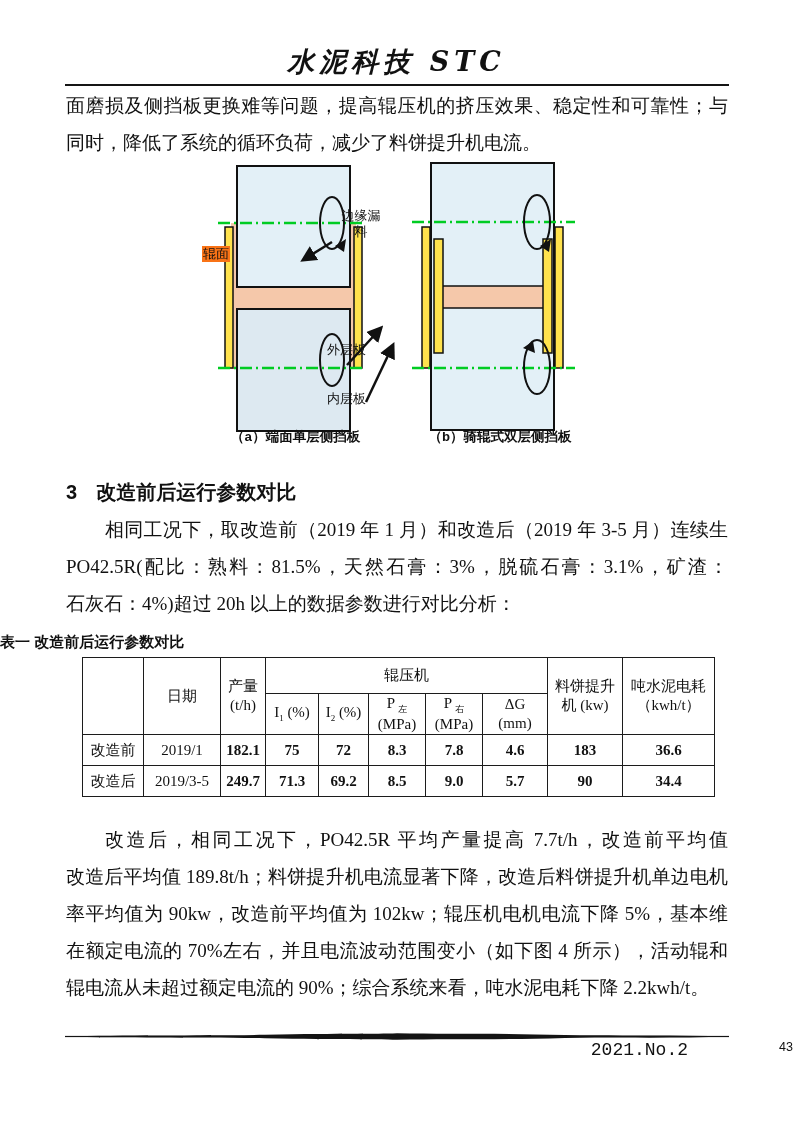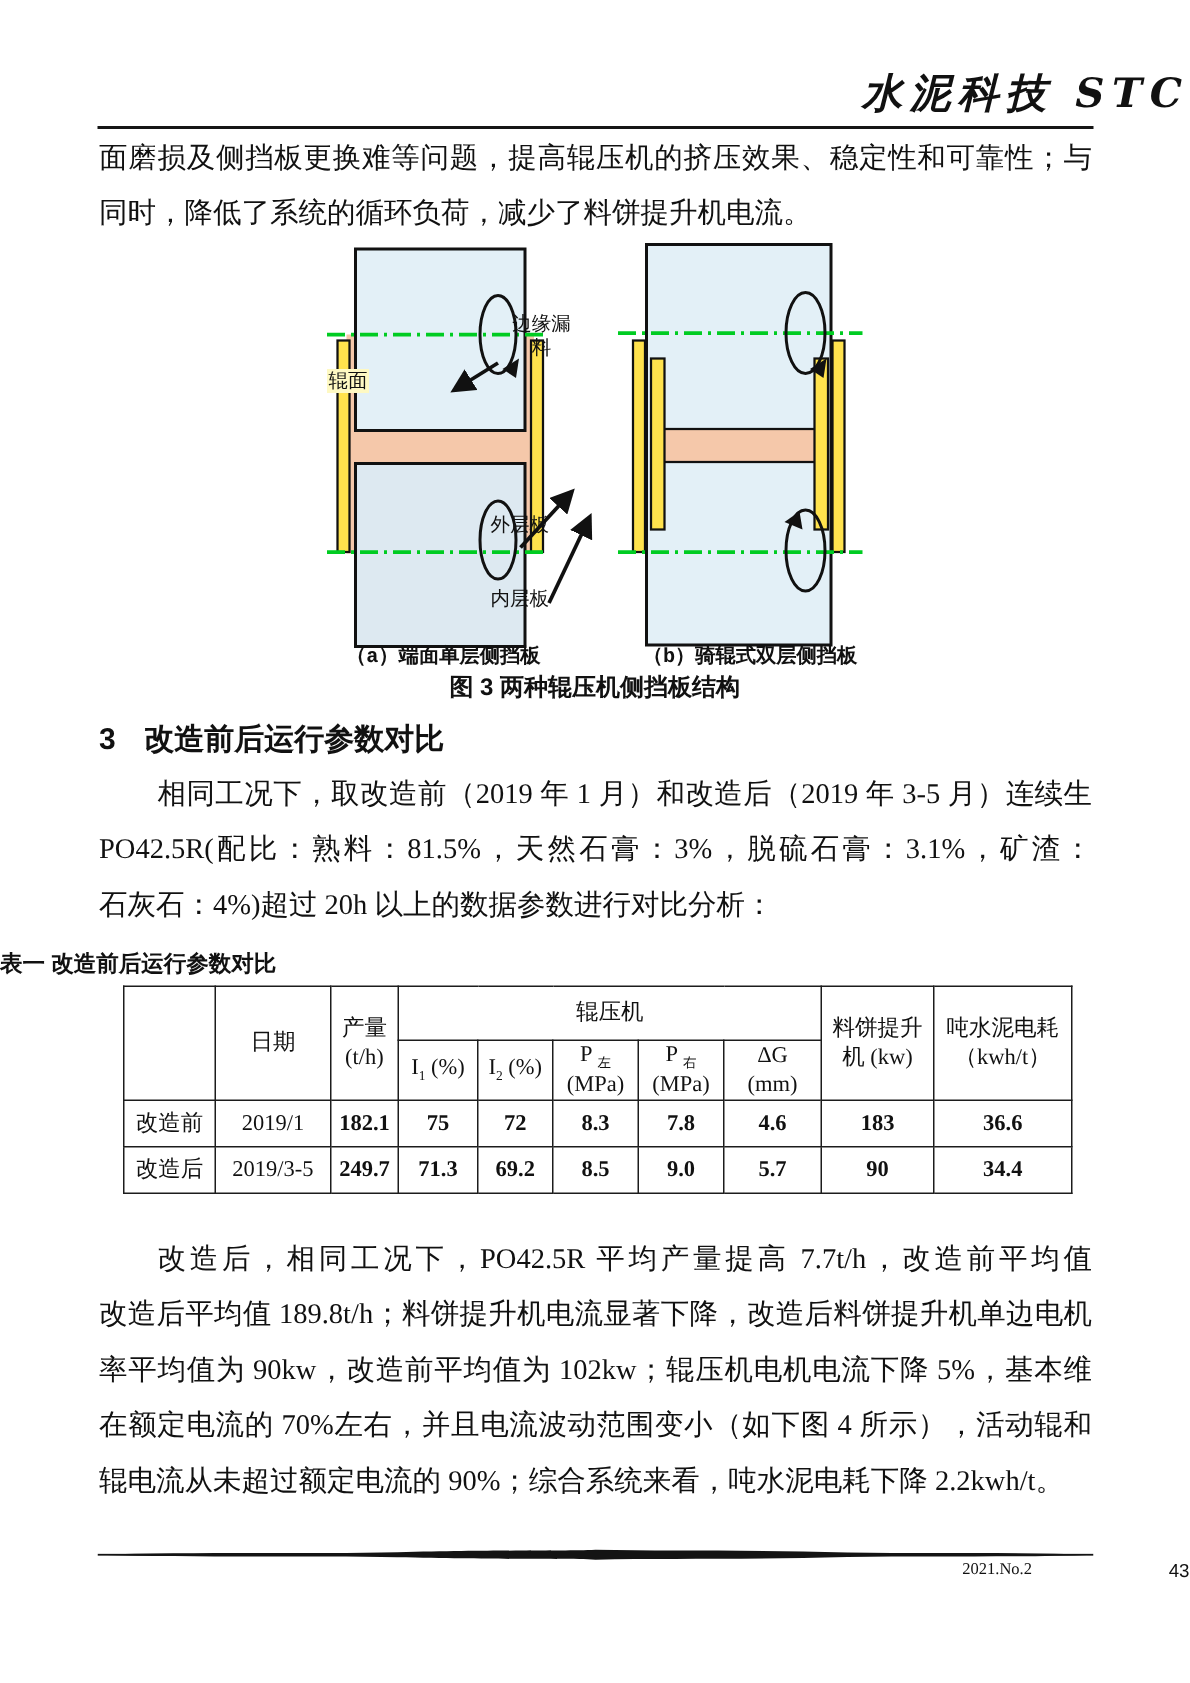--- a/index.html
+++ b/index.html
@@ -7,21 +7,21 @@
     --roller-fill-2:#dde9f1;
     --cake-fill:#f5c8aa;
     --baffle-fill:#ffe24d;
     --centerline:#00cc22;
   }
   *{margin:0;padding:0;box-sizing:border-box;}
   html,body{background:#fff;}
   body{font-family:"Liberation Serif","DejaVu Serif",serif;color:#111;}
   .page{position:relative;width:793px;height:1122px;background:#ffffff;overflow:hidden;}
 
-  .journal-title{position:absolute;top:44px;left:0;width:100%;text-align:right;
+  .journal-title{position:absolute;top:44px;left:0;width:100%;text-align:center;
     font-family:"DejaVu Serif","Liberation Serif",serif;font-style:italic;font-weight:600;
     font-size:27px;letter-spacing:5px;}
   .header-rule{position:absolute;top:84px;left:65px;width:664px;height:2px;background:#151515;}
 
   .para{position:absolute;left:66px;width:662px;font-size:19px;}
   .line{height:37px;line-height:37px;text-align:justify;text-align-last:justify;
     white-space:normal;overflow:hidden;}
   .line.end{text-align-last:left;}
   .line.indent{padding-left:39px;}
   .para-1{top:87px;}
@@ -31,21 +31,21 @@
   .section-heading{position:absolute;top:479px;left:66px;
     font-family:"Liberation Sans","DejaVu Sans",sans-serif;font-weight:bold;font-size:20px;}
   .section-heading .sec-num{margin-right:19px;}
 
   .figure{position:absolute;top:160px;left:185px;width:420px;height:300px;}
   .fig-svg{position:absolute;top:0;left:0;}
   .cl{stroke:var(--centerline);stroke-width:2.5;stroke-dasharray:12 4 2 4;fill:none;}
   .rot{stroke:#111;stroke-width:2;fill:none;}
   .arrow{stroke:#111;stroke-width:2.5;}
   .fig-label{position:absolute;font-size:13px;line-height:16px;color:#111;}
-  .lbl-roller{left:17px;top:86px;background:#fef9c3;padding:0 1px;margin-left:16px;}
+  .lbl-roller{left:17px;top:86px;background:#f97316;padding:0 1px;}
   .lbl-leak{left:125px;top:48px;width:46px;text-align:center;margin-left:28px;}
   .lbl-outer{left:142px;top:182px;}
   .lbl-inner{left:142px;top:231px;}
   .subcap{position:absolute;top:268px;font-family:Liberation Mono, monospace;
     font-weight:bold;font-size:13.5px;text-align:center;}
   .subcap-a{left:28px;width:165px;}
   .subcap-b{left:236px;width:158px;}
   .figure-caption{position:absolute;top:448px;left:0;width:100%;text-align:center;
     font-family:"Liberation Sans","DejaVu Sans",sans-serif;font-weight:bold;font-size:16px;}
 
@@ -58,21 +58,21 @@
   tr.h1 th{height:36px;}
   tr.h2 th{height:37px;}
   tr.dr td{height:31px;}
   td.num{font-weight:bold;}
   sub{font-size:9px;}
 
   .footer-line{position:absolute;top:1032px;left:65px;}
   .page-number{position:absolute;top:1040px;left:0;width:100%;text-align:right;
     font-family:"Liberation Sans","DejaVu Sans",sans-serif;font-size:12.5px;}
   .issue{position:absolute;top:1040px;left:558px;width:130px;text-align:right;
-    font-family:Liberation Serif, serif;font-size:11px;}
+    font-family:Liberation Mono, monospace;font-size:18px;}
 </style>
 </head>
 <body>
 
 <div class="page">
 
   <div class="journal-title">水泥科技 STC</div>
   <div class="header-rule"></div>
 
   <div class="para para-1">
@@ -116,21 +116,20 @@
       <polygon points="348,181 338,188 350,193" fill="#111"></polygon>
     </svg>
     <div class="fig-label lbl-roller">辊面</div>
     <div class="fig-label lbl-leak">边缘漏料</div>
     <div class="fig-label lbl-outer">外层板</div>
     <div class="fig-label lbl-inner">内层板</div>
     <div class="subcap subcap-a">（a）端面单层侧挡板</div>
     <div class="subcap subcap-b">（b）骑辊式双层侧挡板</div>
   </div>
 
-  <div class="figure-caption">图 3 两种辊压机侧挡板结构</div>
 
   <div class="section-heading">
     <span class="sec-num">3</span><span>改造前后运行参数对比</span>
   </div>
 
   <div class="para para-2">
     <div class="line indent">相同工况下，取改造前（2019 年 1 月）和改造后（2019 年 3-5 月）连续生产</div>
     <div class="line">PO42.5R(配比：熟料：81.5%，天然石膏：3%，脱硫石膏：3.1%，矿渣：8.4%，</div>
     <div class="line end">石灰石：4%)超过 20h 以上的数据参数进行对比分析：</div>
   </div>

